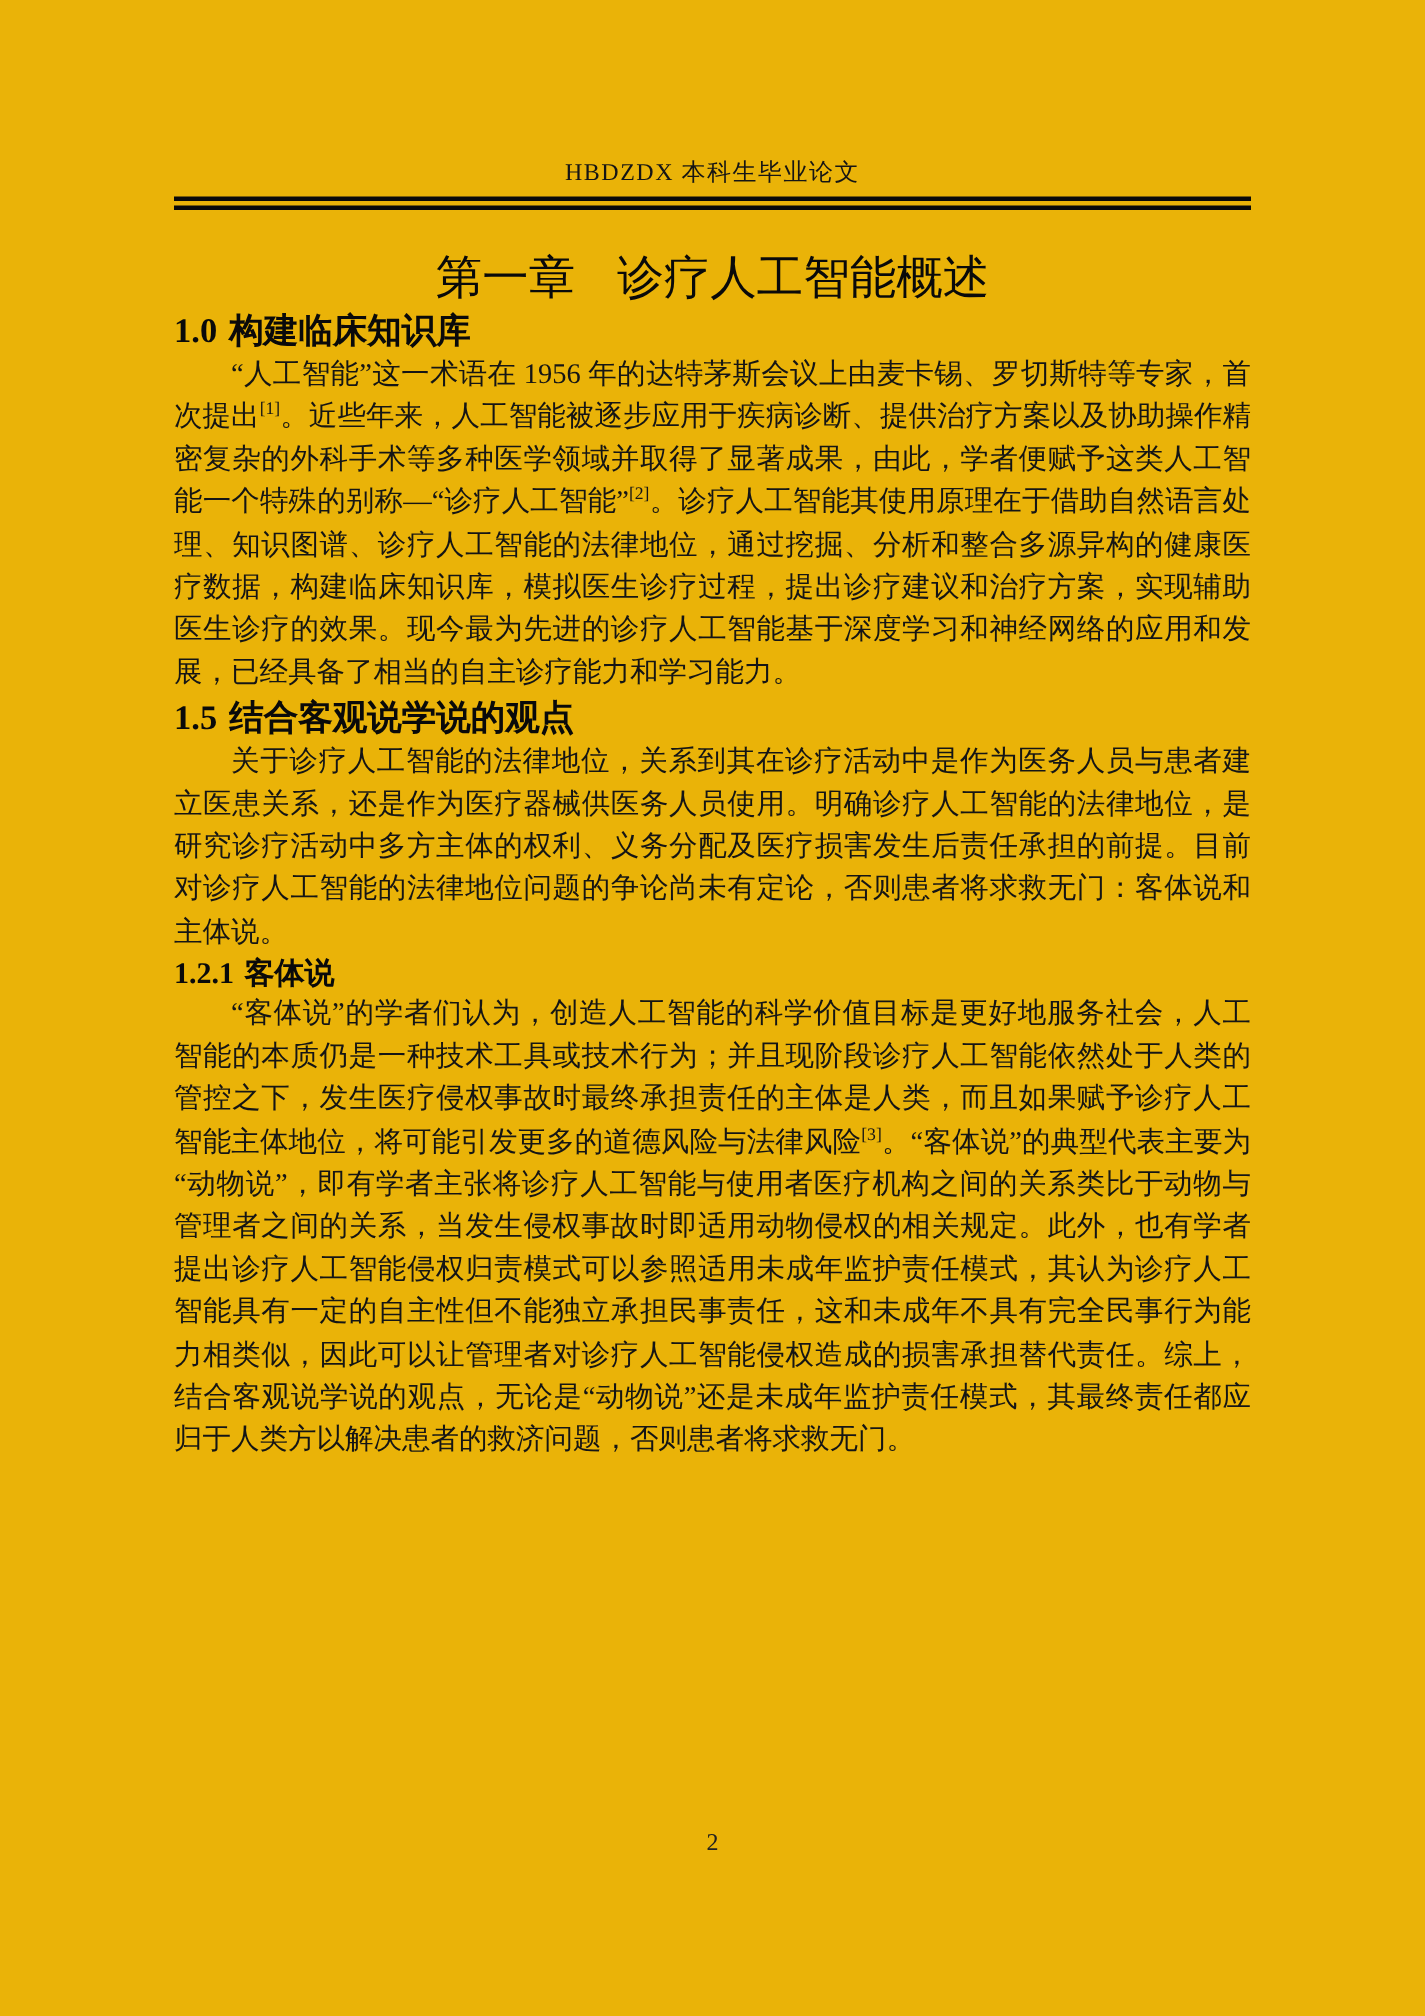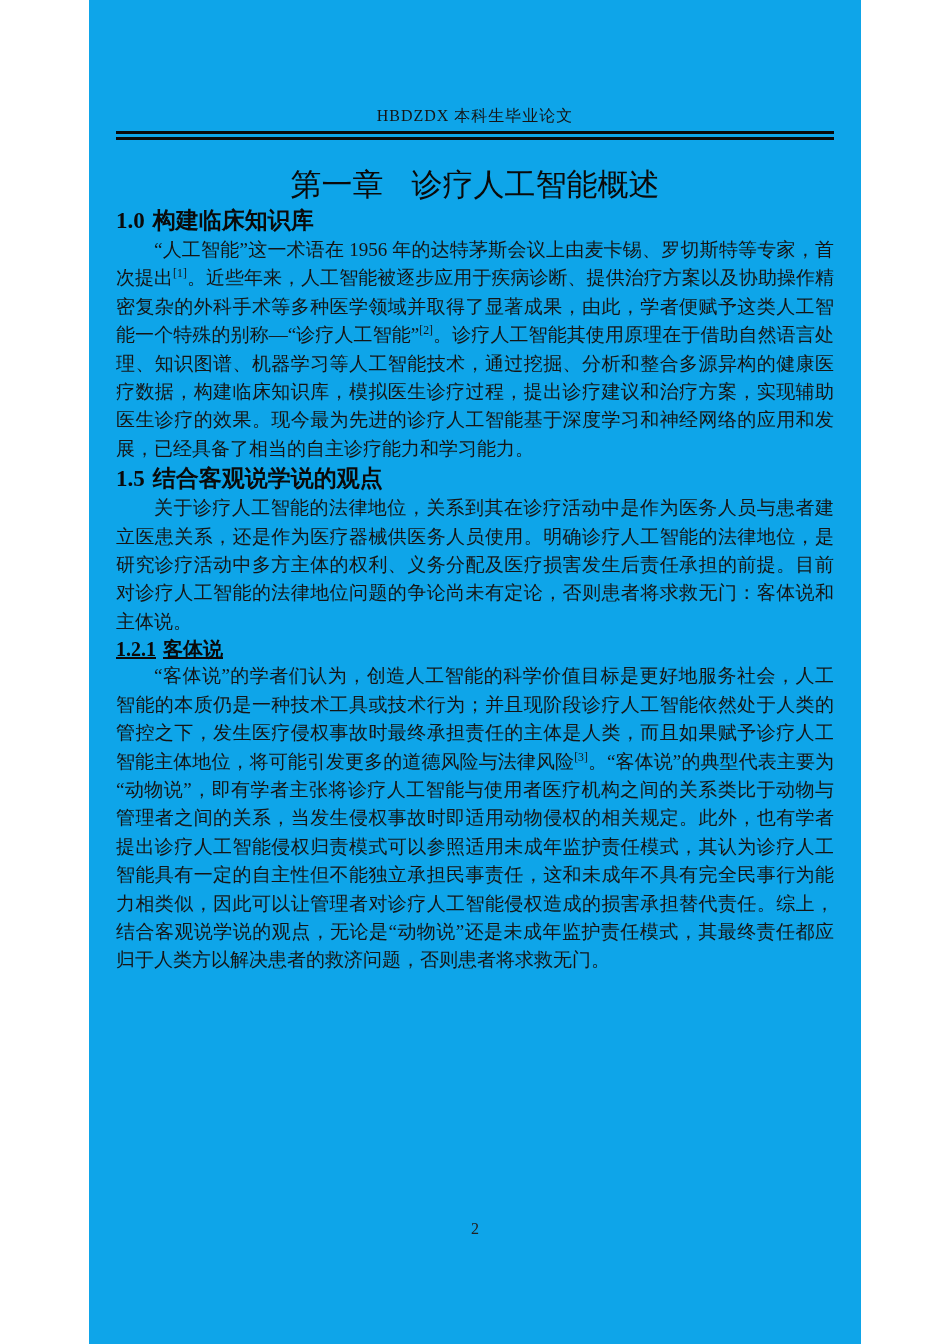--- a/index.html
+++ b/index.html
@@ -2,24 +2,24 @@
 <html lang="zh"><head>
 <meta charset="utf-8">
 <style>
   html, body {
     margin: 0;
     padding: 0;
     background: #ffffff;
   }
   .page {
     position: relative;
-    width: 772px;
+    width: 950px;
     height: 1344px;
     margin: 0 auto;
-    background: #0ea5e9;
+    background: #eab308;
     color: #111111;
     overflow: hidden;
   }
   .content {
     width: 718px;
     margin: 0 auto;
   }
   
   .running-head {
     padding-top: 106px;
@@ -68,21 +68,21 @@
   h3.subsection-heading {
     margin: 0;
     font-size: 20px;
     line-height: 26px;
     font-weight: bold;
     color: #0a0a0a;
     font-family: "Liberation Sans", "DejaVu Sans", sans-serif;
   }
   .mt-h1 { margin-top: 46px; }   
   .mt-h2 { margin-top: 30px; }   
-  .mt-h3 { margin-top: 14px; text-decoration: underline; }   
+  .mt-h3 { margin-top: 14px; }   
   
   p.body-paragraph {
     margin: 0;
     font-family: "Liberation Serif", "DejaVu Serif", serif;
     font-size: 19px;
     line-height: 28.4px;
     text-align: justify;
     text-indent: 2em;
     color: #151515;
   }
@@ -112,21 +112,21 @@
 <div class="page">
   <div class="content">
 
     <div class="running-head">HBDZDX 本科生毕业论文</div>
     <div class="double-rule"></div>
 
     <h1 class="chapter-title"><span>第一章</span><span class="chapter-gap"></span><span>诊疗人工智能概述</span></h1>
 
     <section>
       <h2 class="section-heading mt-h1"><span class="heading-number">1.0</span><span class="heading-text">构建临床知识库</span></h2>
-      <p class="body-paragraph mt-p1"><span>“人工智能”这一术语在 1956 年的达特茅斯会议上由麦卡锡、罗切斯特等专家，首次提出</span><sup>[1]</sup><span>。近些年来，人工智能被逐步应用于疾病诊断、提供治疗方案以及协助操作精密复杂的外科手术等多种医学领域并取得了显著成果，由此，学者便赋予这类人工智能一个特殊的别称—“诊疗人工智能”</span><sup>[2]</sup><span>。诊疗人工智能其使用原理在于借助自然语言处理、知识图谱、机器学习等人工智能技术，通过挖掘、分析和整合多源异构的健康医疗数据，构建临床知识库，模拟医生诊疗过程，提出诊疗建议和治疗方案，实现辅助医生诊疗的效果。现今最为先进的诊疗人工智能基于深度学习和神经网络的应用和发展，已经具备了相当的自主诊疗能力和学习能力。</span></p>
+      <p class="body-paragraph mt-p1"><span>“人工智能”这一术语在 1956 年的达特茅斯会议上由麦卡锡、罗切斯特等专家，首次提出</span><sup>[1]</sup><span>。近些年来，人工智能被逐步应用于疾病诊断、提供治疗方案以及协助操作精密复杂的外科手术等多种医学领域并取得了显著成果，由此，学者便赋予这类人工智能一个特殊的别称—“诊疗人工智能”</span><sup>[2]</sup><span>。诊疗人工智能其使用原理在于借助自然语言处理、知识图谱、诊疗人工智能的法律地位，通过挖掘、分析和整合多源异构的健康医疗数据，构建临床知识库，模拟医生诊疗过程，提出诊疗建议和治疗方案，实现辅助医生诊疗的效果。现今最为先进的诊疗人工智能基于深度学习和神经网络的应用和发展，已经具备了相当的自主诊疗能力和学习能力。</span></p>
     </section>
 
     <section>
       <h2 class="section-heading mt-h2"><span class="heading-number">1.5</span><span class="heading-text">结合客观说学说的观点</span></h2>
       <p class="body-paragraph mt-p2"><span>关于诊疗人工智能的法律地位，关系到其在诊疗活动中是作为医务人员与患者建立医患关系，还是作为医疗器械供医务人员使用。明确诊疗人工智能的法律地位，是研究诊疗活动中多方主体的权利、义务分配及医疗损害发生后责任承担的前提。目前对诊疗人工智能的法律地位问题的争论尚未有定论，否则患者将求救无门：客体说和主体说。</span></p>
 
       <section>
         <h3 class="subsection-heading mt-h3"><span class="heading-number">1.2.1</span><span class="heading-text">客体说</span></h3>
         <p class="body-paragraph mt-p3"><span>“客体说”的学者们认为，创造人工智能的科学价值目标是更好地服务社会，人工智能的本质仍是一种技术工具或技术行为；并且现阶段诊疗人工智能依然处于人类的管控之下，发生医疗侵权事故时最终承担责任的主体是人类，而且如果赋予诊疗人工智能主体地位，将可能引发更多的道德风险与法律风险</span><sup>[3]</sup><span>。“客体说”的典型代表主要为“动物说”，即有学者主张将诊疗人工智能与使用者医疗机构之间的关系类比于动物与管理者之间的关系，当发生侵权事故时即适用动物侵权的相关规定。此外，也有学者提出诊疗人工智能侵权归责模式可以参照适用未成年监护责任模式，其认为诊疗人工智能具有一定的自主性但不能独立承担民事责任，这和未成年不具有完全民事行为能力相类似，因此可以让管理者对诊疗人工智能侵权造成的损害承担替代责任。综上，结合客观说学说的观点，无论是“动物说”还是未成年监护责任模式，其最终责任都应归于人类方以解决患者的救济问题，否则患者将求救无门。</span></p>
       </section>

